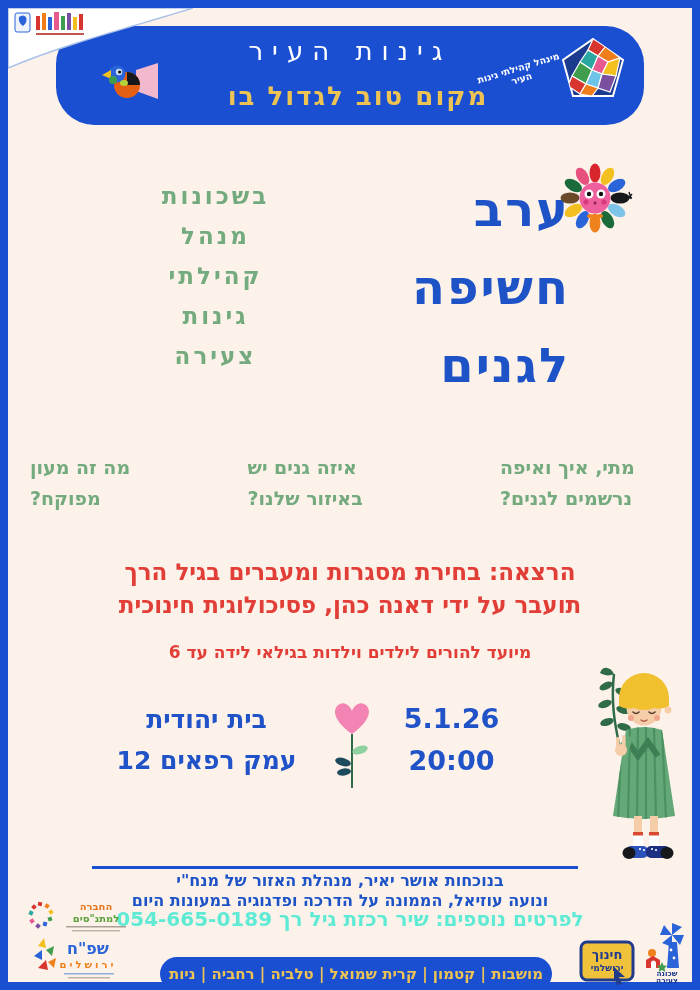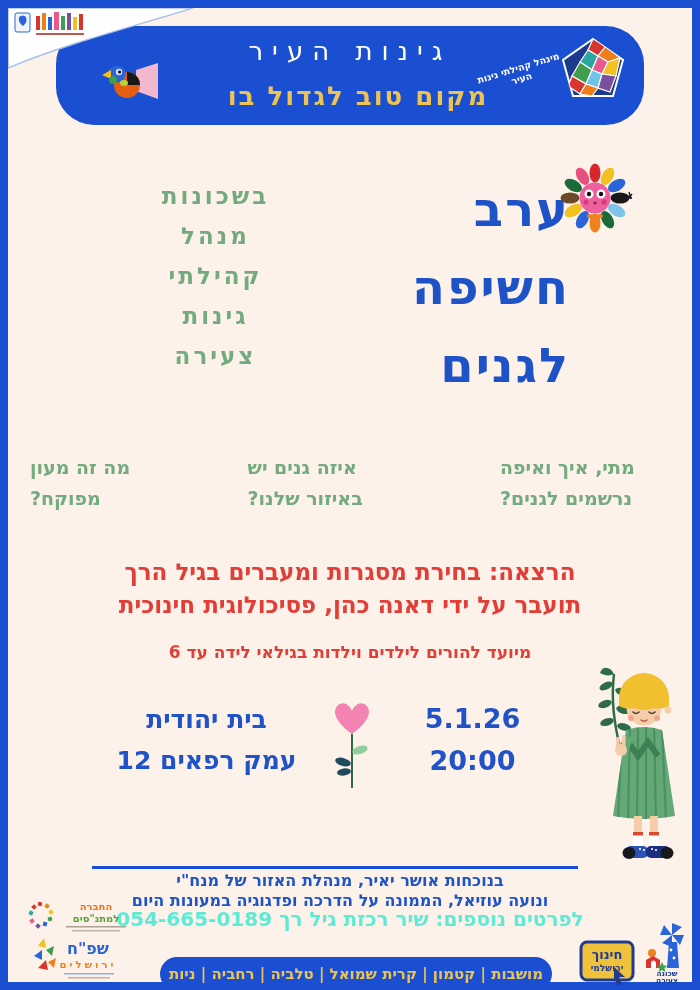--- a/index.html
+++ b/index.html
@@ -28,21 +28,21 @@
 
   .questions { left:30px; top:452px; width:645px; display:flex; justify-content:space-between; direction:rtl; }
   .q { text-align:left; color:#74ab7e; font-size:19px; font-weight:bold; line-height:31px; direction:rtl; }
   .q-1 { width:175px; } .q-2 { width:200px; } .q-3 { width:165px; }
 
   .lecture { left:50px; top:556px; width:600px; text-align:center; color:#e23e38; font-size:23px;
              font-weight:bold; line-height:33px; direction:rtl; }
   .audience { left:50px; top:642px; width:600px; text-align:center; color:#e23e38; font-size:17px;
               font-weight:bold; direction:rtl; }
 
-  .date-block { left:415px; top:698px; width:115px; text-align:center; color:#2052c8; font-size:27px;
+  .date-block { left:394px; top:698px; width:115px; text-align:center; color:#2052c8; font-size:27px;
                 font-weight:bold; line-height:42px; }
   .venue-block { left:103px; top:699px; width:207px; text-align:center; color:#2052c8; font-size:25px;
                  font-weight:bold; line-height:41px; direction:rtl; }
   .heart-flower { left:329px; top:690px; }
   .boy { left:578px; top:660px; }
 
   .attendees { left:90px; top:871px; width:500px; text-align:center; color:#1d53c6; font-size:16px;
                font-weight:bold; line-height:20px; direction:rtl; }
   .attendees-underline { left:92px; top:866px; width:486px; height:3px; background:#1a4fd2; }
 

